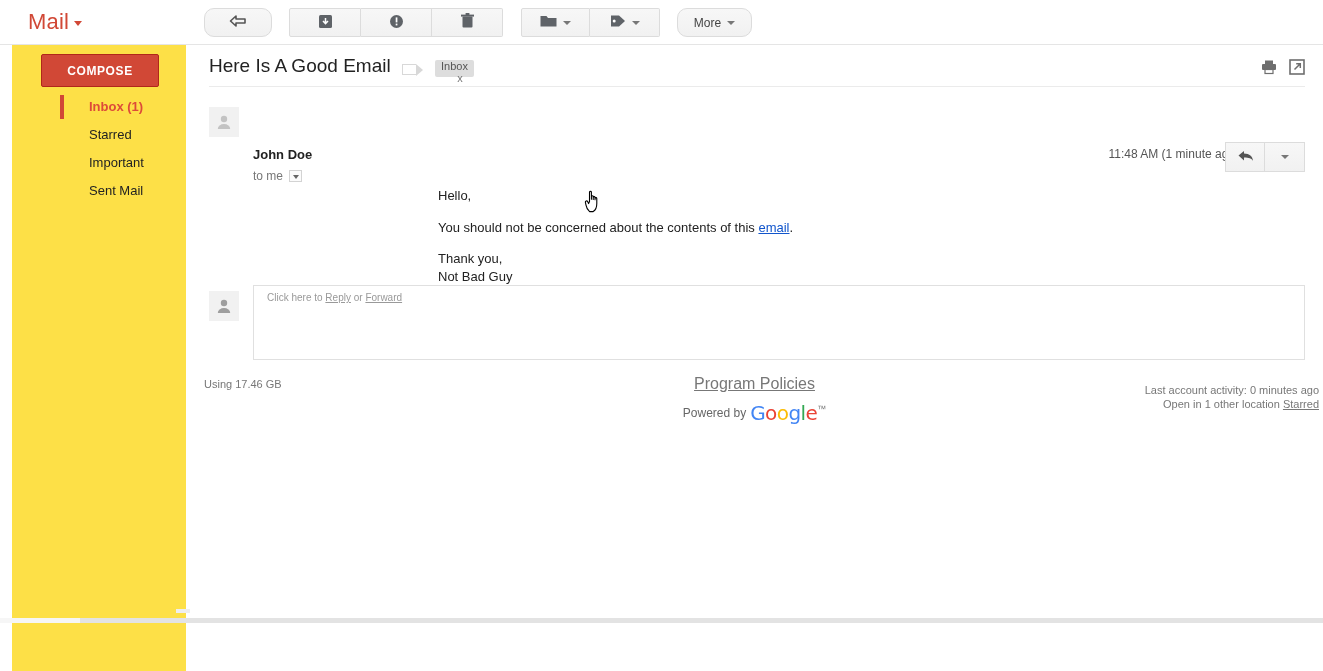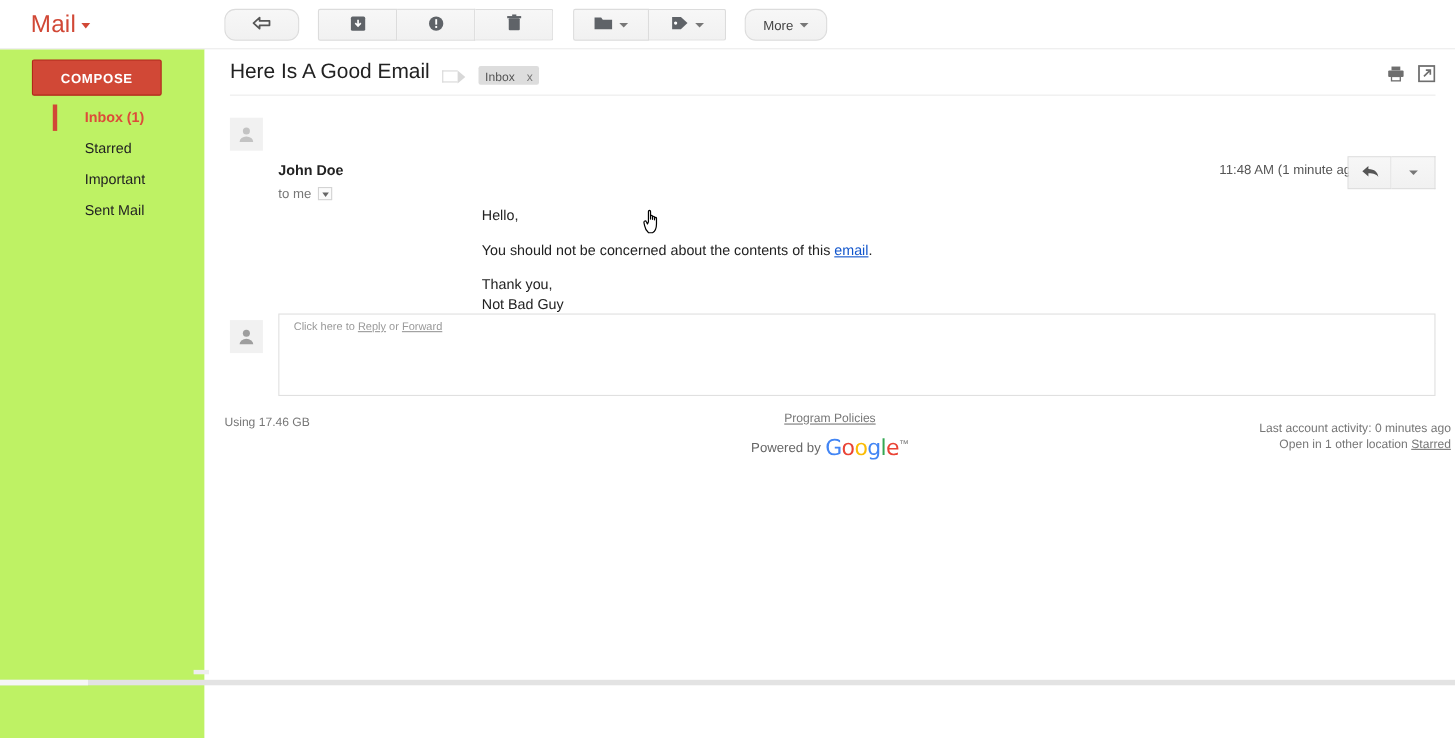--- a/index.html
+++ b/index.html
@@ -45,21 +45,21 @@
   .tb-group .tb-btn:last-child { border-radius: 0 2px 2px 0; }
   .tb-group .tb-btn:only-child { border-radius: 10px; }
   .tb-label { font-size: 12px; color: #444; }
   .mini-caret {
     display: inline-block; margin-left: 6px;
     border-left: 4px solid transparent; border-right: 4px solid transparent;
     border-top: 4px solid #777;
   }
 
   
-  .sidebar { position: absolute; left: 0; top: 45px; width: 186px; height: 626px; background: #bef264; }
+  .sidebar { position: absolute; left: 12px; top: 45px; width: 186px; height: 626px; background: #fde047; }
   .compose {
     position: absolute; left: 29px; top: 9px; width: 118px; height: 33px;
     background: #d14836; border: 1px solid #b0281a;
     border-radius: 2px; color: #ffffff; font-size: 12px; font-weight: bold;
     letter-spacing: .6px; display: flex; align-items: center; justify-content: center;
     cursor: pointer;
   }
   .nav { position: absolute; left: 0; top: 48px; width: 186px; margin-left: 48px; }
   .nav-item {
     position: relative; height: 28px; line-height: 28px;
@@ -83,21 +83,21 @@
     border: 1px solid #d8d8d8; border-right: none; cursor: pointer;
   }
   .tag-outline:after {
     content: ""; position: absolute; left: 13px; top: -1px;
     border-top: 6.5px solid transparent; border-bottom: 6.5px solid transparent;
     border-left: 7px solid #d8d8d8;
   }
   .label-chip {
     position: absolute; left: 249px; top: 15px; height: 17px;
     background: #ddd; border-radius: 2px; font-size: 11px; color: #555;
-    display: flex; align-items: flex-end; padding: 0 6px; cursor: pointer;
+    display: flex; align-items: center; padding: 0 6px; cursor: pointer; flex-direction: column;
   }
   .label-chip .chip-x { margin-left: 11px; color: #777; cursor: pointer; }
 
   .hdr-icons { position: absolute; right: 18px; top: 14px; display: flex; gap: 12px; }
   .icn { width: 16px; height: 16px; cursor: pointer; }
 
   .divider { position: absolute; left: 23px; right: 18px; height: 1px; background: #ebebeb; }
 
   
   .msg { position: absolute; left: 0; top: 42px; width: 1137px; }
@@ -144,21 +144,21 @@
     position: absolute; left: 67px; top: 2px; right: 18px; height: 75px;
     border: 1px solid #e0e0e0; background: #fff; cursor: text;
   }
   .reply-placeholder { position: absolute; left: 13px; top: 6px; font-size: 10px; color: #999; }
   .reply-placeholder a { color: #999; text-decoration: underline; cursor: pointer; }
 
   
   .footer { position: absolute; left: 0; top: 325px; width: 1137px; height: 80px; font-size: 11px; color: #777; }
   .storage { position: absolute; left: 18px; top: 8px; }
   .center-foot { position: absolute; left: 0; right: 0; top: 5px; text-align: center; }
-  .center-foot .policies { color: #777; text-decoration: underline; cursor: pointer; font-size: 11px; }
+  .center-foot .policies { color: #777; text-decoration: underline; cursor: pointer; font-size: 16px; }
   .powered { margin-top: 8px; font-size: 12px; color: #666; }
   .gword { font-size: 20px; letter-spacing: -.6px; vertical-align: -3px; margin-left: 4px; font-family: "DejaVu Sans", sans-serif; }
   .gword .b { color: #4285f4; } .gword .r { color: #ea4335; }
   .gword .y { color: #fbbc05; } .gword .g { color: #34a853; }
   .tm { font-size: 9px; color: #777; vertical-align: super; }
   .acct { position: absolute; right: 4px; top: 14px; text-align: right; line-height: 1.25; }
   .acct a { color: #777; text-decoration: underline; cursor: pointer; }
 
   
   .statusbar {

